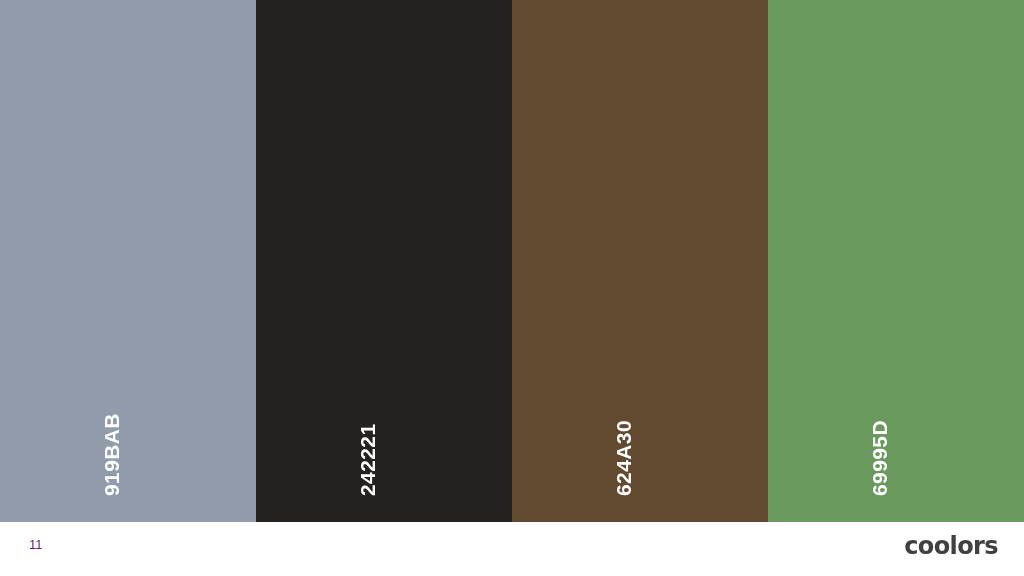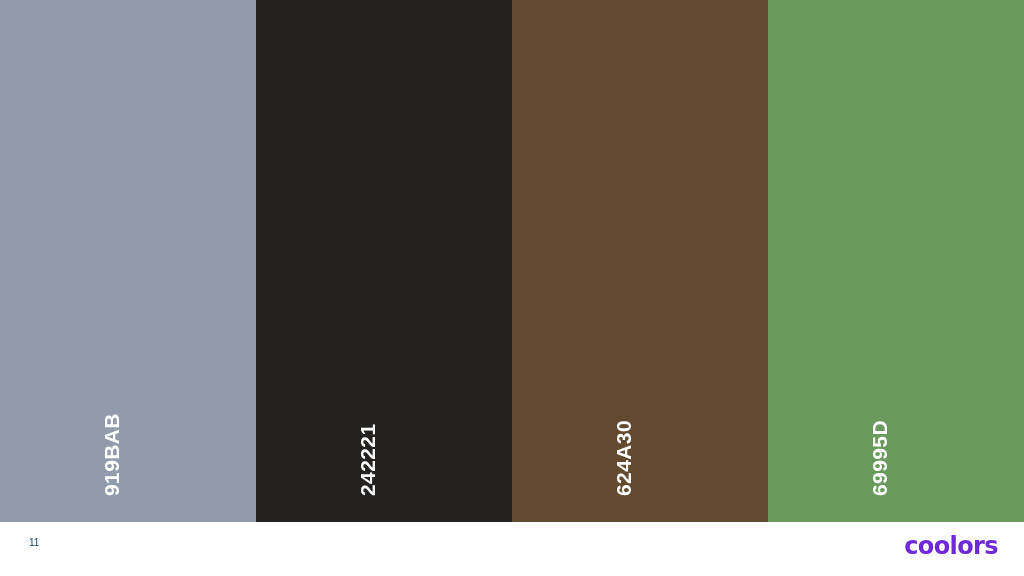--- a/index.html
+++ b/index.html
@@ -59,31 +59,31 @@
     left: 0;
     top: 522px;
     width: 1024px;
     height: 54px;
     background: #ffffff;
   }
   .page-number {
     position: absolute;
     left: 29px;
     top: 16px;
-    color: #0c4a6e;
+    color: #701a75;
     font-family: "Liberation Sans", sans-serif;
-    font-size: 10px;
+    font-size: 13px;
     font-weight: 400;
     line-height: 1;
   }
   .brand {
     position: absolute;
     right: 26px;
     top: 12px;
-    color: #6d28d9;
+    color: #404040;
     font-family: "DejaVu Sans", sans-serif;
     font-size: 24px;
     font-weight: 700;
     letter-spacing: -0.6px;
     line-height: 1;
   }
 </style>
 </head>
 <body>
 

